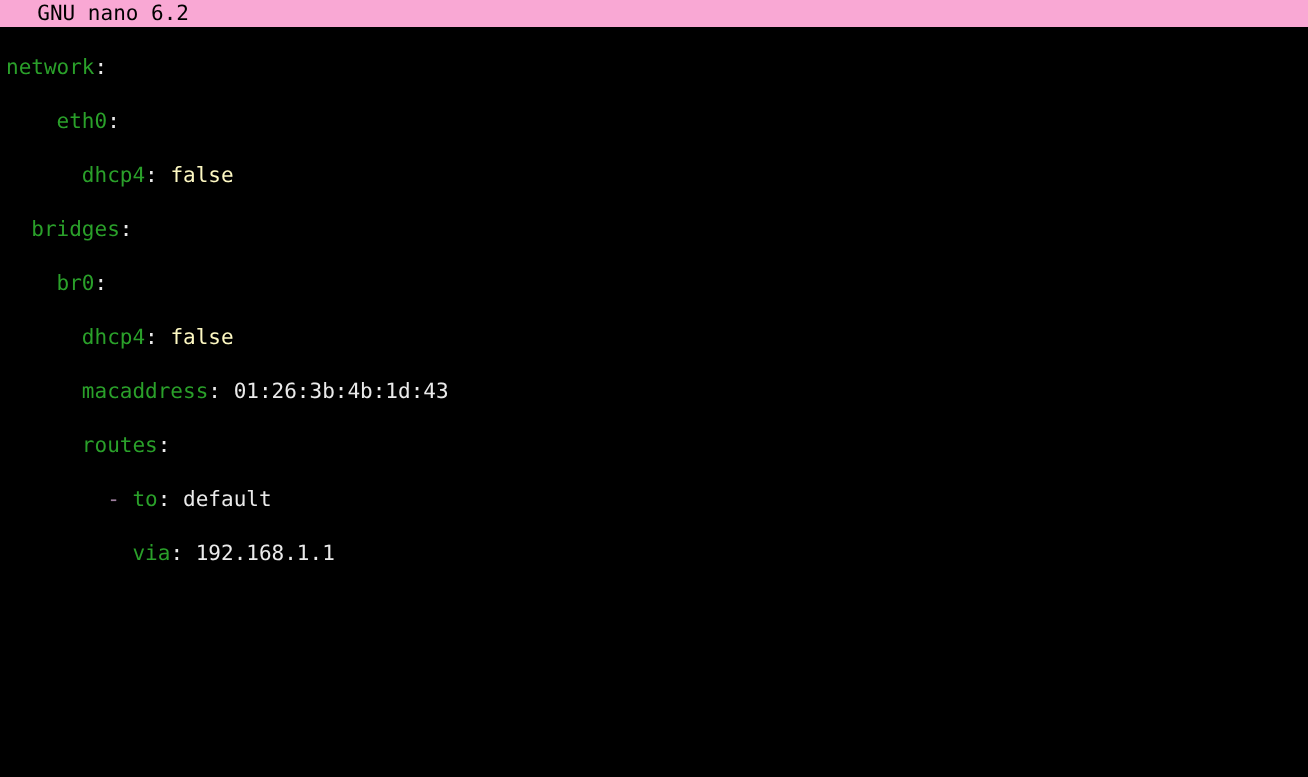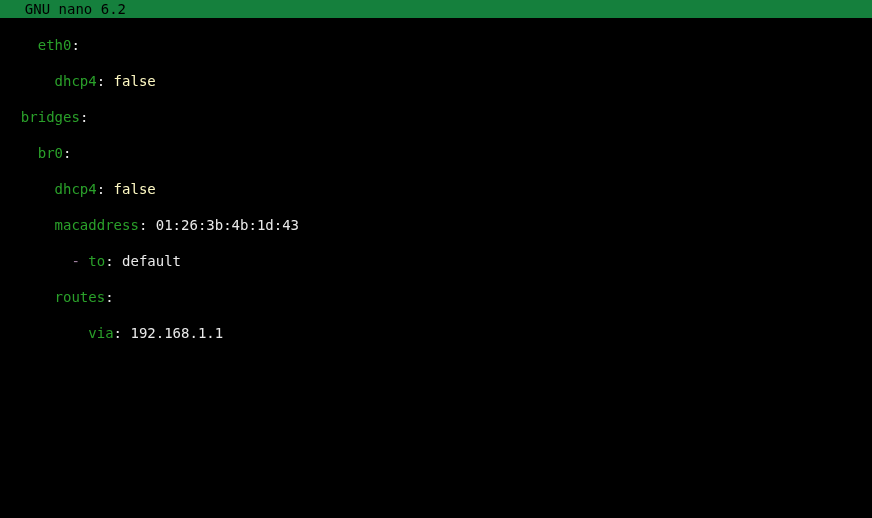--- a/index.html
+++ b/index.html
@@ -4,21 +4,21 @@
 <style>
   * { margin: 0; padding: 0; box-sizing: border-box; }
   html, body {
     width: 872px; height: 518px;
     background: #000;
     font-family: "DejaVu Sans Mono","Menlo","Consolas",monospace;
     font-size: 14px; line-height: 18px;
     overflow: hidden;
   }
   .titlebar {
-    background: #15803d; color: #000;
+    background: #f9a8d4; color: #000;
     height: 18px;
     display: flex; justify-content: space-between;
     padding: 0 8px;
     white-space: pre;
   }
   .titlebar .left { }
   .titlebar .right { }
   .editor {
     padding: 0 4px;
     white-space: pre;
@@ -31,28 +31,29 @@
   .d { color: #a080a0; }
 </style>
 </head>
 <body>
 
 <div class="titlebar">
   <span class="left">  GNU nano 6.2</span>
 </div>
 
 <div class="editor">
+<div><span class="k">network</span><span class="c">:</span></div>
 <div>    <span class="k">eth0</span><span class="c">:</span></div>
 <div>      <span class="k">dhcp4</span><span class="c">:</span> <span class="b">false</span></div>
 <div>  <span class="k">bridges</span><span class="c">:</span></div>
 <div>    <span class="k">br0</span><span class="c">:</span></div>
 <div>      <span class="k">dhcp4</span><span class="c">:</span> <span class="b">false</span></div>
 <div>      <span class="k">macaddress</span><span class="c">:</span> <span class="s">01:26:3b:4b:1d:43</span></div>
+<div>      <span class="k">routes</span><span class="c">:</span></div>
 <div>        <span class="d">-</span> <span class="k">to</span><span class="c">:</span> <span class="s">default</span></div>
-<div>      <span class="k">routes</span><span class="c">:</span></div>
 <div>          <span class="k">via</span><span class="c">:</span> <span class="s">192.168.1.1</span></div>
 
 
 
 
 
 
 
 
 </div>

